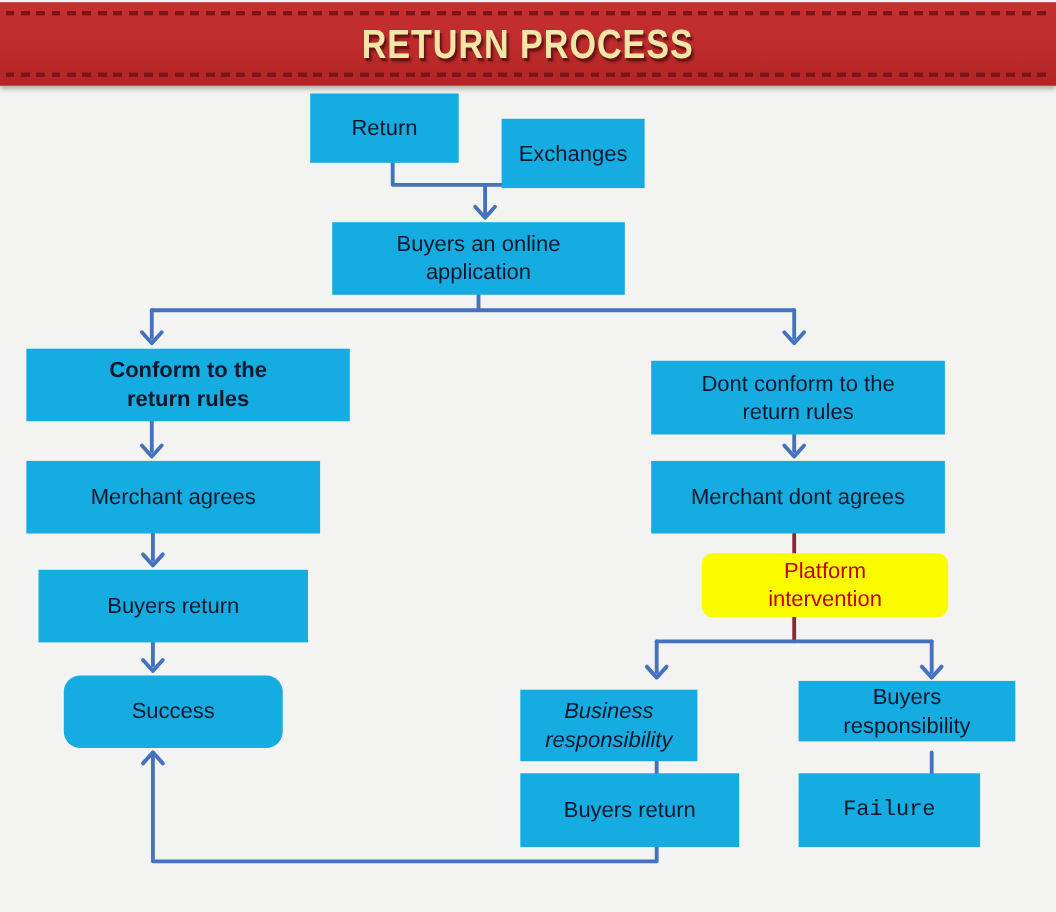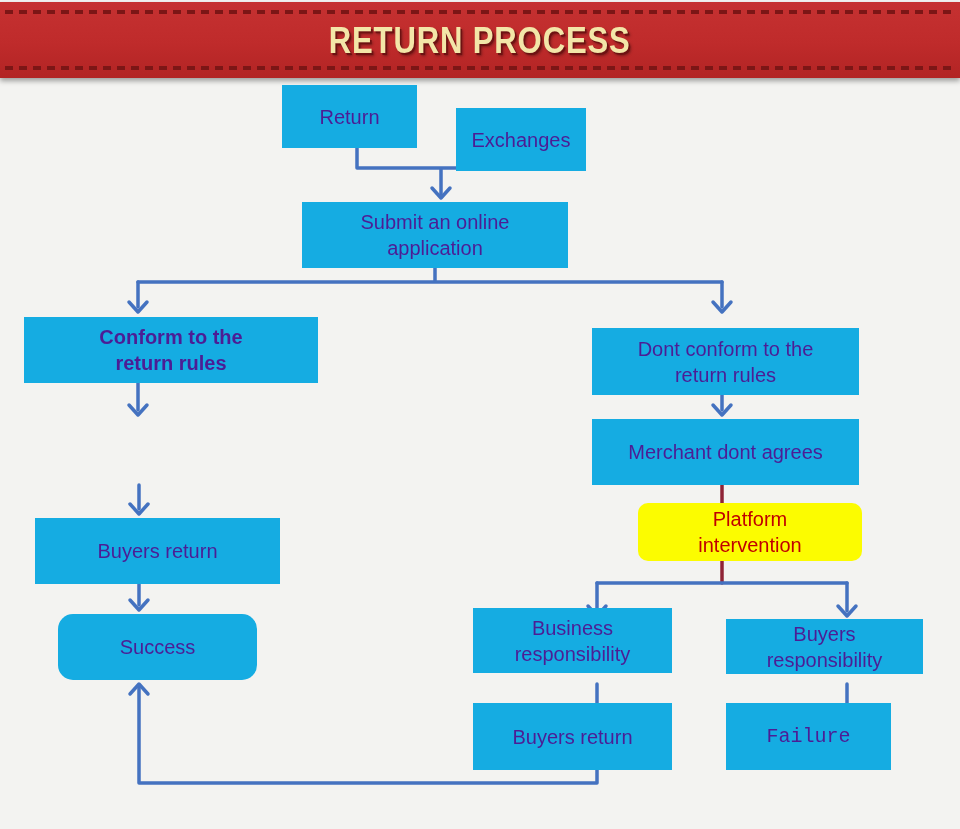--- a/index.html
+++ b/index.html
@@ -26,39 +26,39 @@
   .title{
     margin:0;font-size:37px;font-weight:bold;line-height:1;
     color:#f3e6a8;letter-spacing:1px;
     transform:scaleX(.84);
     text-shadow:2px 2px 0 #6e1212,3px 3px 3px rgba(0,0,0,.35);
     white-space:nowrap;
   }
   
   .node{
     position:absolute;z-index:2;
-    background:#15ace2;color:#4c1d95;
+    background:#15ace2;color:#0f172a;
     display:flex;align-items:center;justify-content:center;
     text-align:center;font-size:20px;line-height:1.3;
     white-space:pre-line;
   }
   .node--highlight{
     background:#fcfc00;color:#c00000;border-radius:10px;
   }
   #n-return            {left:282px;top:85px; width:135px;height:63px;}
   #n-exchanges         {left:456px;top:85px; width:130px;height:63px;margin-top:23px;}
   #n-submit            {left:302px;top:202px;width:266px;height:66px;}
   #n-conform           {left:24px; top:317px;width:294px;height:66px;font-weight:bold;}
   #n-dont-conform      {left:592px;top:328px;width:267px;height:67px;}
   #n-merchant-agrees   {left:24px; top:419px;width:267px;height:66px;}
   #n-merchant-dont     {left:592px;top:419px;width:267px;height:66px;}
   #n-platform          {left:614px;top:503px;width:224px;height:58px;margin-left:24px;}
   #n-buyers-return-l   {left:35px; top:518px;width:245px;height:66px;}
   #n-success           {left:58px; top:614px;width:199px;height:66px;border-radius:15px;}
-  #n-business-resp     {left:473px;top:608px;width:199px;height:65px;}
+  #n-business-resp     {left:473px;top:627px;width:161px;height:65px;font-style:italic;}
   #n-buyers-resp       {left:726px;top:619px;width:197px;height:55px;}
   #n-buyers-return-r   {left:473px;top:703px;width:199px;height:67px;}
   #n-failure           {left:726px;top:703px;width:165px;height:67px;font-family:Liberation Mono, monospace;}
   
   .connectors{
     position:absolute;left:0;top:0;z-index:1;pointer-events:none;
   }
   .connectors path{
     fill:none;stroke:#4472c0;stroke-width:3.5;
     stroke-linecap:round;stroke-linejoin:round;
@@ -104,26 +104,27 @@
     <path d="M838,606 L847,616 L856,606"></path>
     <path d="M597,684 L597,703"></path>
     <path d="M847,684 L847,703"></path>
 
     <path d="M597,770 L597,783 L139,783 L139,687"></path>
     <path d="M130,694 L139,684 L148,694"></path>
   </svg>
 
   <div class="node" id="n-return">Return</div>
   <div class="node" id="n-exchanges">Exchanges</div>
-  <div class="node" id="n-submit">Submit an online
+  <div class="node" id="n-submit">Buyers an online
 application</div>
   <div class="node" id="n-conform">Conform to the
 return rules</div>
   <div class="node" id="n-dont-conform">Dont conform to the
 return rules</div>
+  <div class="node" id="n-merchant-agrees">Merchant agrees</div>
   <div class="node" id="n-merchant-dont">Merchant dont agrees</div>
   <div class="node node--highlight" id="n-platform">Platform
 intervention</div>
   <div class="node" id="n-buyers-return-l">Buyers return</div>
   <div class="node" id="n-success">Success</div>
   <div class="node" id="n-business-resp">Business
 responsibility</div>
   <div class="node" id="n-buyers-resp">Buyers
 responsibility</div>
   <div class="node" id="n-buyers-return-r">Buyers return</div>

